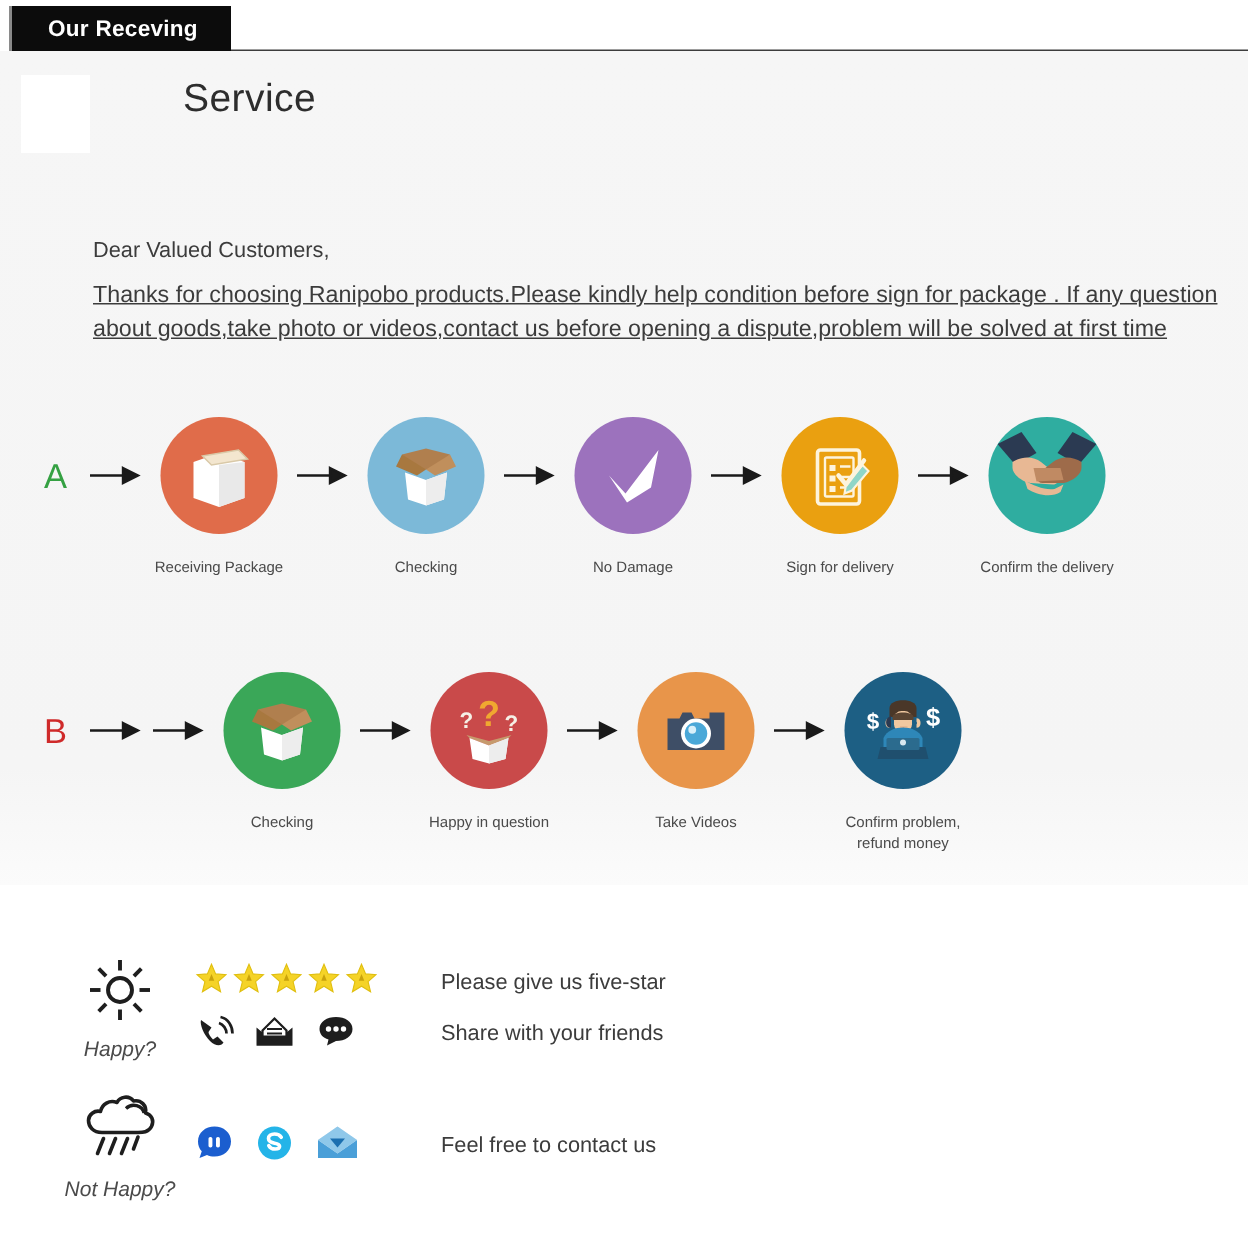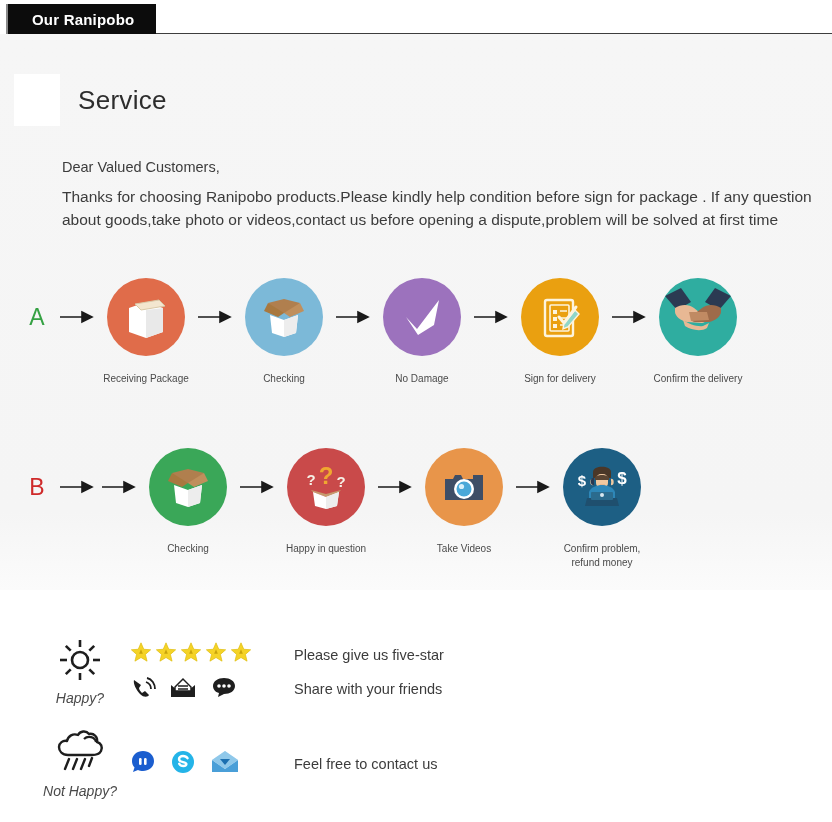--- a/index.html
+++ b/index.html
@@ -31,36 +31,36 @@
     line-height:1;
   }
 
   
   .service-panel{
     position:absolute;left:0;top:34px;width:832px;height:556px;
     background:linear-gradient(180deg,#f6f6f6 0%,#f5f5f5 86%,#fbfbfb 100%);
   }
 
   .service-title-row{
-    position:absolute;left:14px;top:40px;display:flex;align-items:center;
+    position:absolute;left:14px;top:16px;display:flex;gap:44px;
   }
   .title-placeholder{
     width:46px;height:52px;background:#ffffff;
   }
   .service-title{
     margin-left:18px;font-size:26px;color:#2d2d2d;font-weight:normal;
     letter-spacing:.3px;
   }
 
   .greeting{
     position:absolute;left:62px;top:125px;font-size:14.5px;color:#3c3c3c;
   }
   .body-copy{
     position:absolute;left:62px;top:152px;width:768px;
-    font-size:15.5px;line-height:1.47;color:#3c3c3c;
+    font-size:15.5px;line-height:1.47;color:#3c3c3c;text-decoration:underline;
   }
 
   
   .flow-row{
     position:absolute;left:0;width:832px;display:flex;align-items:flex-start;
   }
   .flow-row.row-a{top:244px;}
   .flow-row.row-b{top:414px;}
 
   .row-letter{
@@ -119,21 +119,21 @@
   .contact-text{font-size:14.5px;color:#3c3c3c;white-space:nowrap;}
 
   .stars{display:flex;gap:3px;align-items:center;}
 </style>
 </head>
 <body>
 
 <div class="header-bar">
   <div class="header-rule"></div>
   <div class="header-tab">
-    <span class="header-tab-label">Our Ranipobo</span>
+    <span class="header-tab-label">Our Receving</span>
   </div>
 </div>
 
 <div class="service-panel">
 
   <div class="service-title-row">
     <div class="title-placeholder"></div>
     <div class="service-title">Service</div>
   </div>
 

